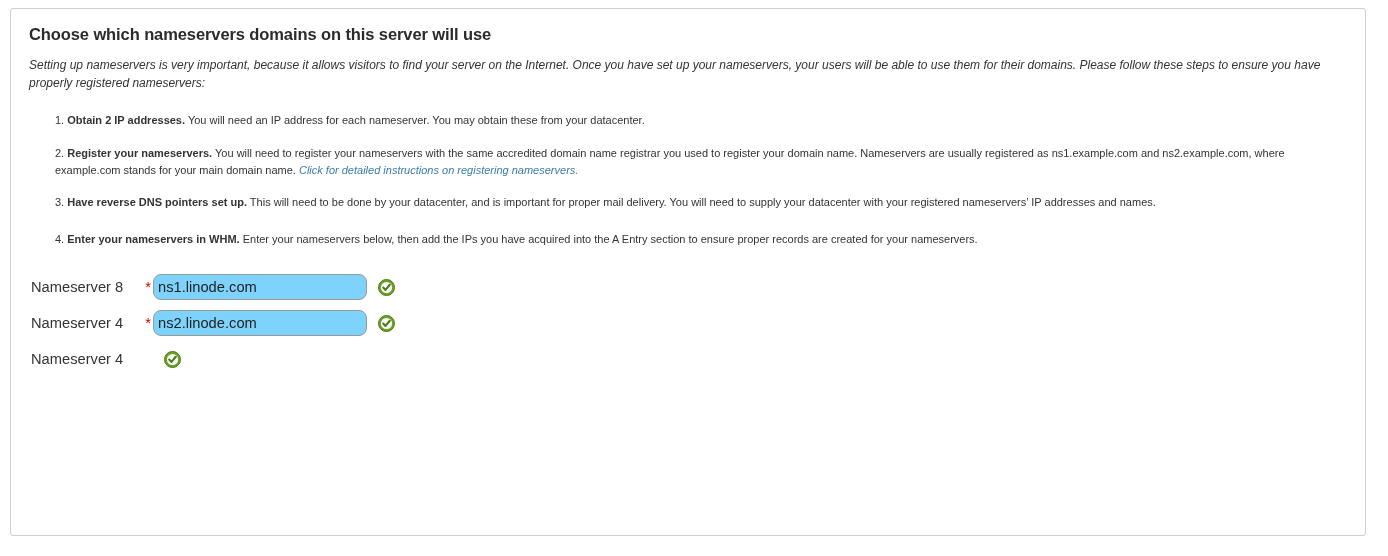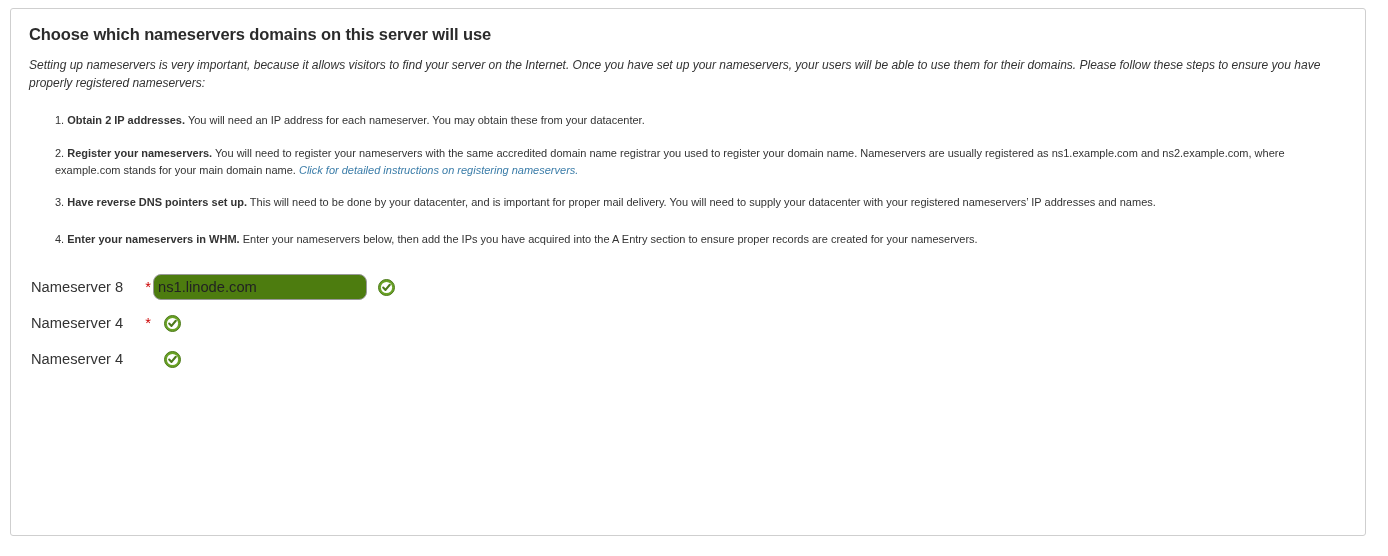--- a/index.html
+++ b/index.html
@@ -89,21 +89,21 @@
   .field-input {
     width: 214px;
     height: 26px;
     border: 1px solid #999999;
     border-radius: 8px;
     font-family: "Liberation Sans", sans-serif;
     font-size: 14.7px;
     color: #222222;
     padding: 1px 4px;
     box-sizing: border-box;
-    background: #4d7c0f;
+    background: #7dd3fc;
     outline: none;
   }
   .ok-icon {
     margin-left: 11px;
     width: 17px;
     height: 17px;
     display: inline-block;
     flex: 0 0 auto;
   }
 </style>
@@ -146,20 +146,21 @@
           <circle cx="8.5" cy="8.5" r="8" fill="#6aa226" stroke="#4d7a1b" stroke-width="1"></circle>
           <circle cx="8.5" cy="8.5" r="5.6" fill="#ffffff"></circle>
           <path d="M5.2 8.6 L7.5 10.9 L11.8 5.8" fill="none" stroke="#4d7a1b" stroke-width="2.1" stroke-linecap="round" stroke-linejoin="round"></path>
         </svg>
       </span>
     </div>
 
     <div class="field-row">
       <span class="field-label">Nameserver 4</span>
       <span class="req">*</span>
+      <input class="field-input" type="text" value="ns2.linode.com" style="">
       <span class="ok-icon">
         <svg width="17" height="17" viewBox="0 0 17 17" xmlns="http://www.w3.org/2000/svg">
           <circle cx="8.5" cy="8.5" r="8" fill="#6aa226" stroke="#4d7a1b" stroke-width="1"></circle>
           <circle cx="8.5" cy="8.5" r="5.6" fill="#ffffff"></circle>
           <path d="M5.2 8.6 L7.5 10.9 L11.8 5.8" fill="none" stroke="#4d7a1b" stroke-width="2.1" stroke-linecap="round" stroke-linejoin="round"></path>
         </svg>
       </span>
     </div>
 
 

